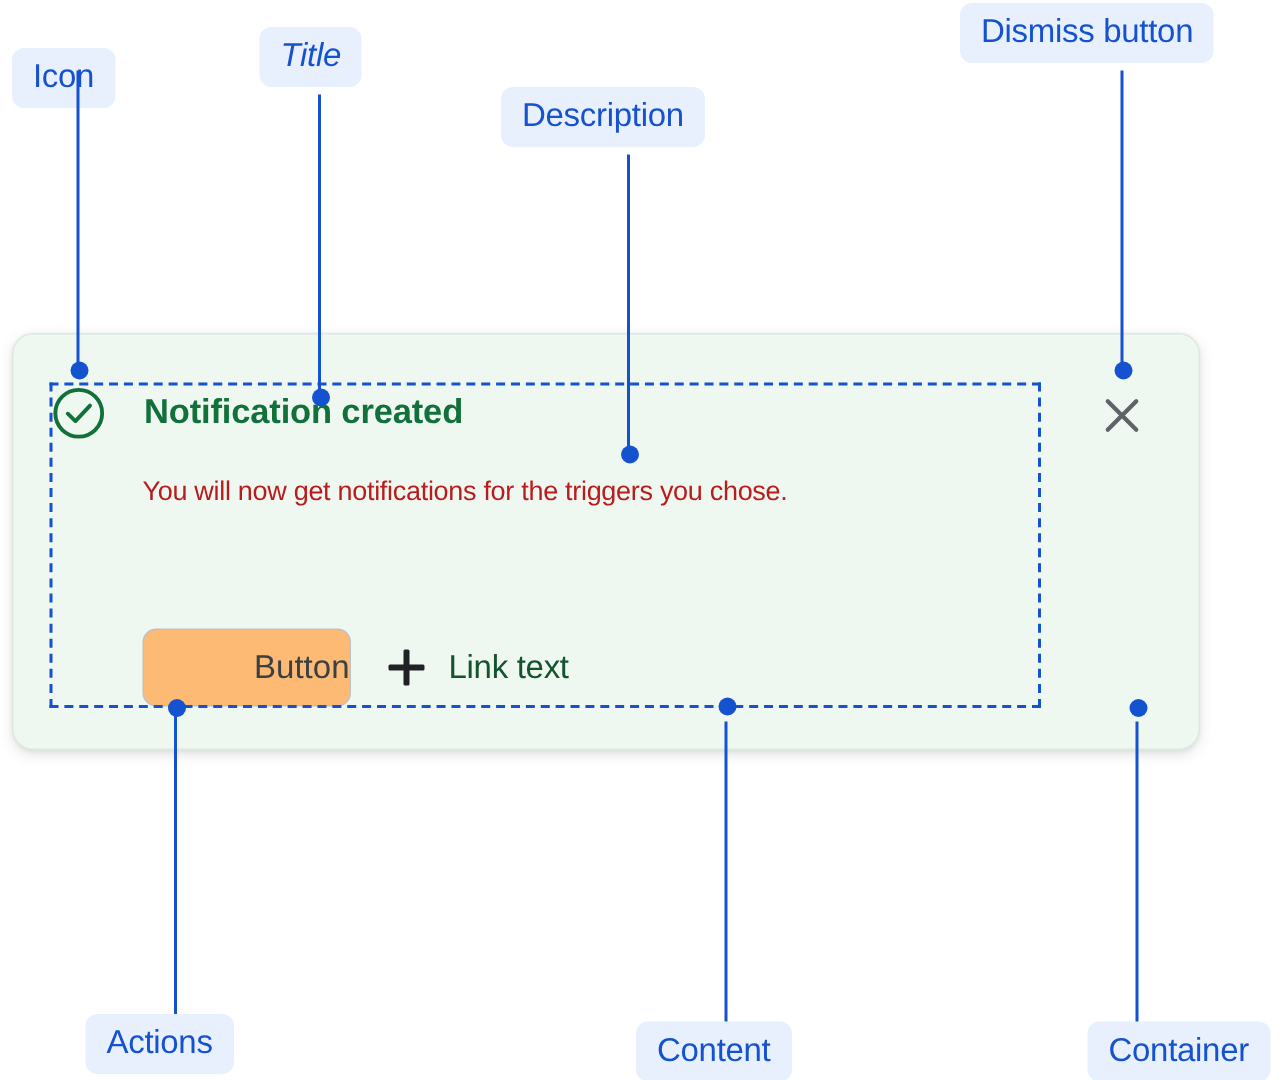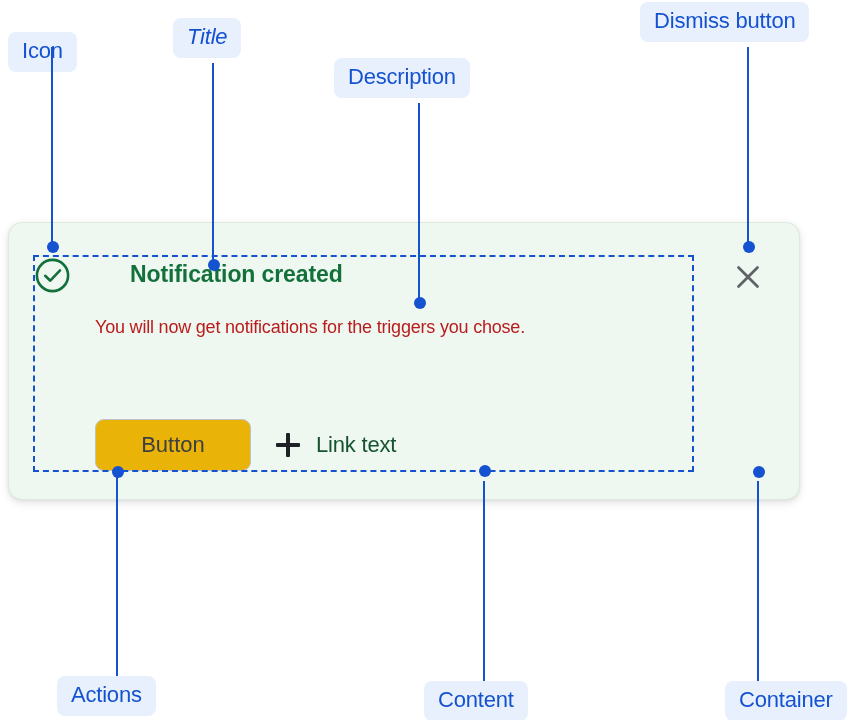--- a/index.html
+++ b/index.html
@@ -62,21 +62,20 @@
   
   .notif-title {
     position: absolute;
     left: 96px;
     top: 261px;
     font-size: 23px;
     font-weight: bold;
     color: #12713a;
     letter-spacing: -0.1px;
     white-space: nowrap;
-    margin-left: 34px;
   }
 
   
   .notif-desc {
     position: absolute;
     left: 95px;
     top: 307px;
     width: 600px;
     font-size: 18px;
     line-height: 40px;
@@ -87,31 +86,31 @@
   
   .actions-row {
     position: absolute;
     left: 95px;
     top: 419px;
     height: 52px;
     display: flex;
     align-items: center;
   }
   .action-button {
-    width: 156px;
+    width: 139px;
     height: 52px;
     box-sizing: border-box;
-    background: #eab308;
+    background: #fdba74;
     border: 1px solid #bdc1c6;
     border-radius: 9px;
     color: #3c4043;
     font-family: "Liberation Sans", sans-serif;
     font-size: 22px;
     line-height: 50px;
-    text-align: center;
+    text-align: right;
     padding: 0;
     cursor: pointer;
   }
   .action-link {
     display: flex;
     align-items: center;
     margin-left: 25px;
     cursor: pointer;
   }
   .plus-icon {

